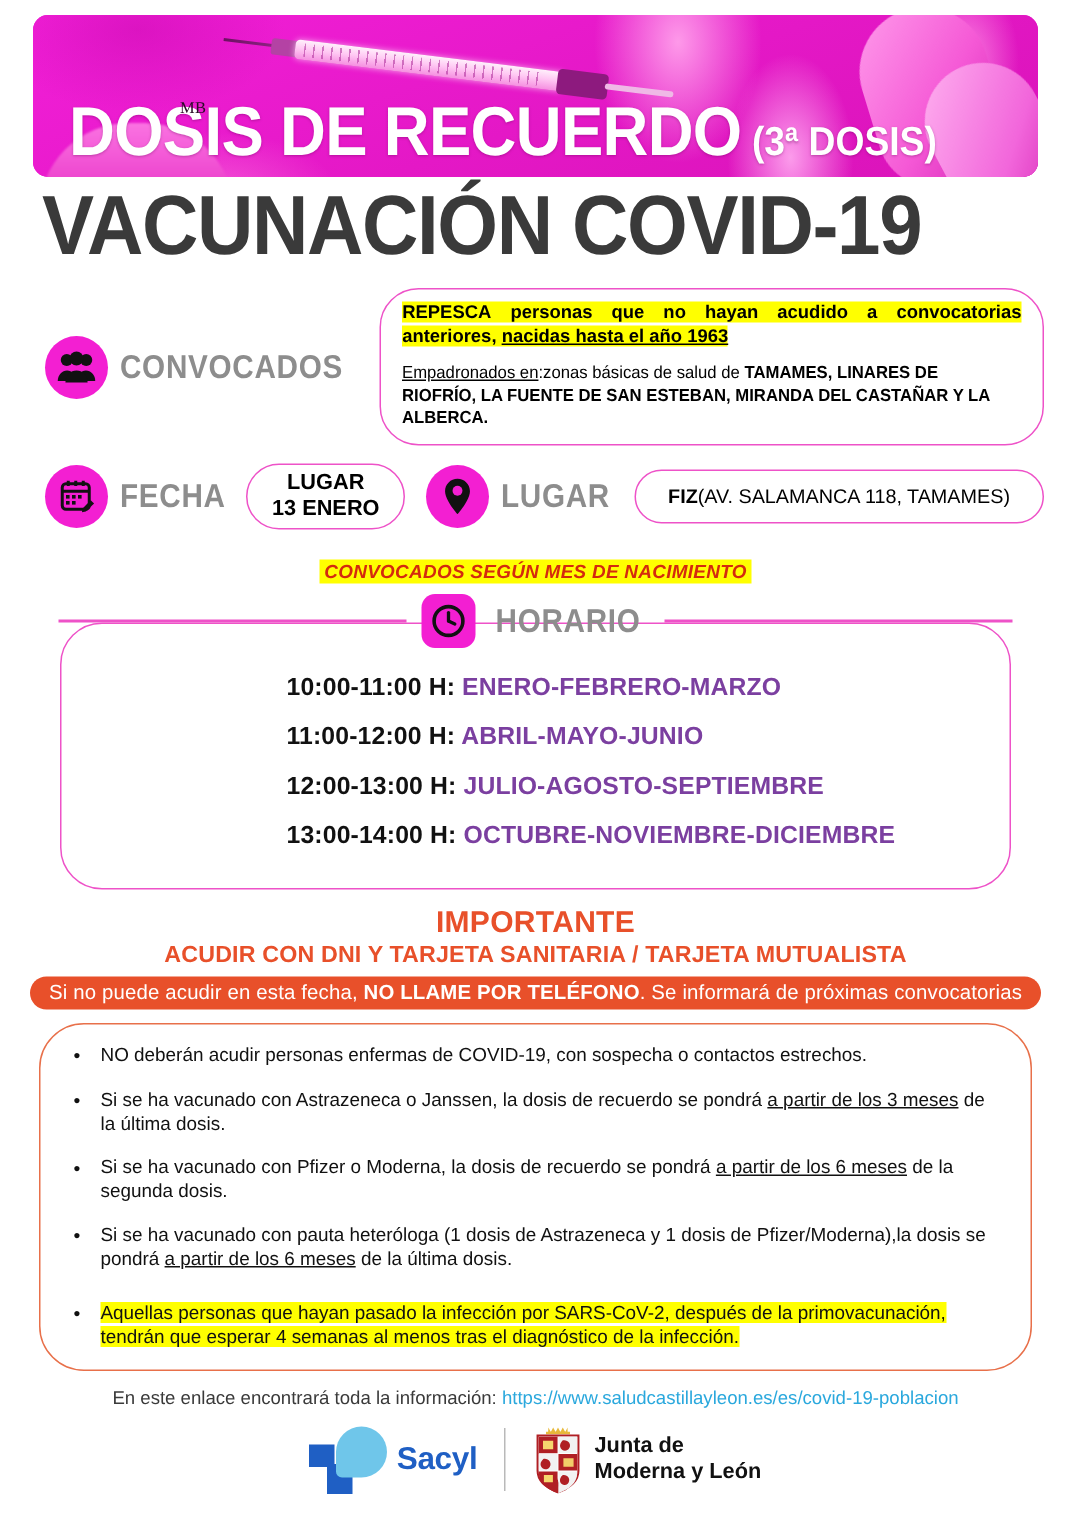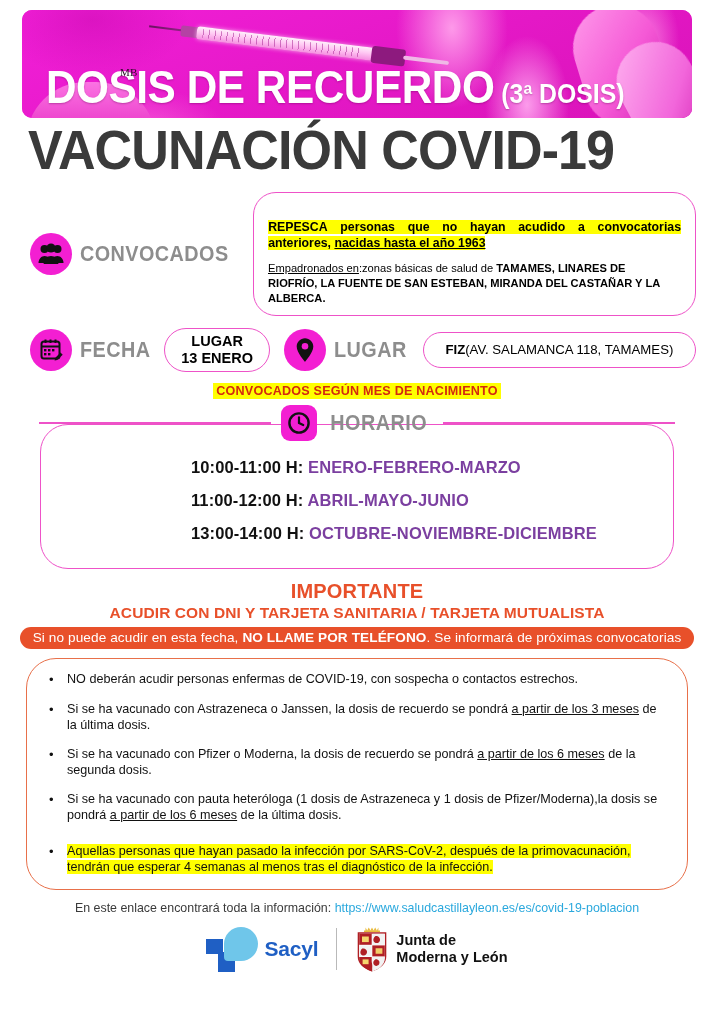--- a/index.html
+++ b/index.html
@@ -152,23 +152,22 @@
   .pill-box {
     border: 1.6px solid #ee52c8;
     border-radius: 26px;
     background: #fff;
   }
 
   
   .convocados { margin-top: 12px; padding-left: 18px; align-items: center; }
   .conv-box {
     flex: 1; margin-left: 8px; margin-right: 6px;
-    padding: 27px 14px 10px 14px;
+    padding: 8px 14px 10px 14px;
     min-height: 78px;
-    border-radius: 23px;
   }
   .hl { background: #ffff00; }
   .conv-line1 {
     font-size: 12.3px; line-height: 15.5px; color: #000;
     text-align: justify; font-weight: bold;
   }
   .conv-line1 .reg { font-weight: bold; }
   .u { text-decoration: underline; }
   .conv-line2 {
     margin-top: 9px;
@@ -194,21 +193,21 @@
     padding: 9px 10px;
     text-align: center;
     border-radius: 22px;
     font-size: 13.2px; line-height: 16px; color: #000;
   }
   .lugar-box .l1 { font-weight: bold; }
   .lugar-box .l2 b { font-weight: bold; }
 
   
   .conv-mes {
-    text-align: center; margin-top: 9px;
+    text-align: center; margin-top: 19px; font-style: italic;
   }
   .conv-mes span {
     background: #ffff00; color: #d42a0e;
     font-family: "Liberation Sans Narrow","Liberation Sans", sans-serif;
     font-weight: bold; font-size: 12.6px; letter-spacing: .2px;
     padding: 1px 3px;
   }
   .horario-head {
     display: flex; align-items: center; justify-content: center;
     margin-top: 6px; position: relative; z-index: 3;
@@ -433,20 +432,23 @@
   </div>
 
   <div class="horario-box">
     <div class="slot">
       <span>10:00-11:00 H: </span><span class="months">ENERO-FEBRERO-MARZO</span>
     </div>
     <div class="slot">
       <span>11:00-12:00 H: </span><span class="months">ABRIL-MAYO-JUNIO</span>
     </div>
     <div class="slot">
+      <span>12:00-13:00 H: </span><span class="months">JULIO-AGOSTO-SEPTIEMBRE</span>
+    </div>
+    <div class="slot">
       <span>13:00-14:00 H: </span><span class="months">OCTUBRE-NOVIEMBRE-DICIEMBRE</span>
     </div>
   </div>
 
   <div class="importante">IMPORTANTE</div>
   <div class="importante-sub">ACUDIR CON DNI Y TARJETA SANITARIA / TARJETA MUTUALISTA</div>
   <div class="phone-pill">
     <span>Si no puede acudir en esta fecha, </span><b>NO LLAME POR TELÉFONO</b><span>. Se informará de próximas convocatorias</span>
   </div>
 

